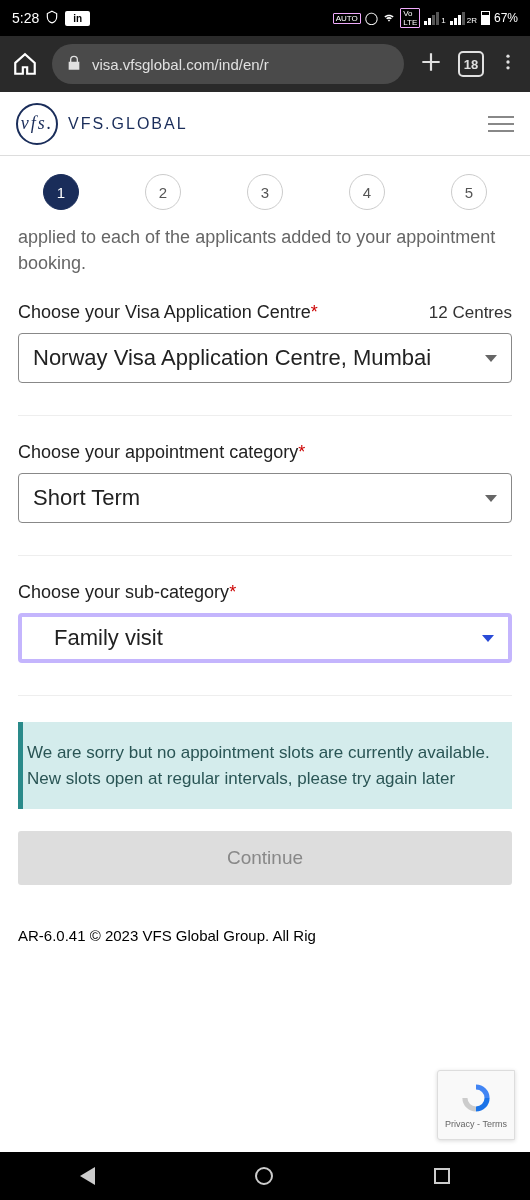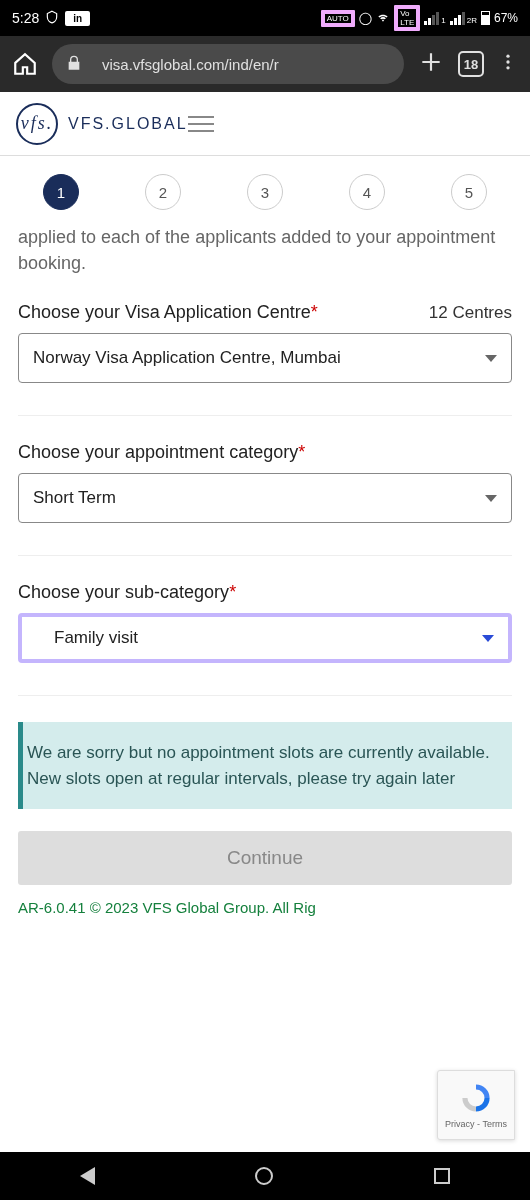--- a/index.html
+++ b/index.html
@@ -1,48 +1,48 @@
 <!DOCTYPE html>
 <html><head>
 <meta charset="utf-8">
 <style>
   * { box-sizing: border-box; margin: 0; padding: 0; }
   html, body { width: 530px; height: 1200px; font-family: Arial, sans-serif; overflow: hidden; background: #fff; }
   .status-bar { background: #000; color: #fff; height: 36px; display: flex; align-items: center; justify-content: space-between; padding: 0 12px; font-size: 14px; font-weight: 500; }
   .status-left { display: flex; align-items: center; gap: 6px; }
   .status-right { display: flex; align-items: center; gap: 4px; font-size: 12px; }
-  .status-right .small-box { border: 4px solid #f0abfc; padding: 0 2px; font-size: 8px; border-radius: 1px; }
+  .status-right .small-box { border: 1px solid #f0abfc; padding: 0 2px; font-size: 8px; border-radius: 1px; }
   .browser-bar { background: #2a2a2a; height: 56px; display: flex; align-items: center; padding: 0 12px; gap: 14px; }
   .home-icon svg { display: block; }
-  .url-pill { background: #4a4a4a; border-radius: 22px; height: 40px; flex: 1; display: flex; align-items: center; padding: 0 14px; gap: 20px; color: #e0e0e0; font-size: 15px; overflow: hidden; white-space: nowrap; }
+  .url-pill { background: #4a4a4a; border-radius: 22px; height: 40px; flex: 1; display: flex; align-items: center; padding: 0 14px; gap: 10px; color: #e0e0e0; font-size: 15px; overflow: hidden; white-space: nowrap; }
   .plus-icon, .tabs-count, .dots-icon { color: #e0e0e0; }
   .tabs-count { border: 2px solid #e0e0e0; border-radius: 5px; width: 26px; height: 26px; display: flex; align-items: center; justify-content: center; font-size: 13px; font-weight: 600; }
-  .site-header { background: #fff; border-bottom: 1px solid #ddd; height: 64px; display: flex; align-items: center; justify-content: flex-start; padding: 0 16px; }
+  .site-header { background: #fff; border-bottom: 1px solid #ddd; height: 64px; display: flex; align-items: center; justify-content: space-between; padding: 0 16px; }
   .brand { display: flex; align-items: center; gap: 10px; color: #1a2d5a; font-weight: 500; letter-spacing: 2px; font-size: 16px; }
   .brand-logo { width: 42px; height: 42px; border: 2px solid #1a2d5a; border-radius: 50%; display: flex; align-items: center; justify-content: center; font-style: italic; font-family: Georgia, serif; font-size: 18px; color: #1a2d5a; }
   .hamburger { display: flex; flex-direction: column; gap: 5px; }
   .hamburger span { width: 26px; height: 2px; background: #888; }
   .stepper { display: flex; justify-content: space-around; align-items: center; padding: 18px 10px 14px; }
   .step { width: 36px; height: 36px; border-radius: 50%; border: 1px solid #ccc; display: flex; align-items: center; justify-content: center; font-size: 15px; color: #555; background: #fff; }
   .step.active { background: #1a2d5a; color: #fff; border-color: #1a2d5a; }
   .content { padding: 0 18px; }
   .intro-text { color: #666; font-size: 18px; line-height: 1.45; margin-bottom: 26px; }
   .field-block { margin-bottom: 32px; }
   .label-row { display: flex; justify-content: space-between; align-items: baseline; margin-bottom: 10px; }
   .field-label { font-size: 18px; color: #222; }
   .req { color: #c00; }
   .count-text { font-size: 17px; color: #333; }
-  .select-box { border: 1px solid #888; border-radius: 4px; height: 50px; display: flex; align-items: center; justify-content: space-between; padding: 0 14px; font-size: 17px; color: #222; cursor: pointer; }
+  .select-box { border: 1px solid #888; border-radius: 4px; height: 50px; display: flex; align-items: center; justify-content: space-between; padding: 0 14px; font-size: 22px; color: #222; cursor: pointer; }
   .select-box.focused { border: 4px solid #c4b5fd; padding-left: 32px; }
   .chevron { width: 0; height: 0; border-left: 6px solid transparent; border-right: 6px solid transparent; border-top: 7px solid #666; }
   .chevron.blue { border-top-color: #2a4bd7; }
   .divider { border: none; border-top: 1px solid #eee; margin: 22px 0 26px; }
   .info-banner { background: #d4ecec; border-left: 5px solid #2a8a8a; padding: 18px 4px; margin: 6px 0 22px; color: #2a5555; font-size: 17px; line-height: 1.5; }
   .continue-btn { width: 100%; height: 54px; background: #ddd; color: #888; border: none; border-radius: 3px; font-size: 19px; cursor: not-allowed; }
-  .footer-text { color: #15803d; font-size: 15px; margin-top: 12px; line-height: 1.4; }
+  .footer-text { color: #000000; font-size: 15px; margin-top: 40px; line-height: 1.4; }
   .recaptcha { position: absolute; right: 15px; bottom: 60px; width: 78px; height: 70px; background: #f9f9f9; border: 1px solid #ddd; border-radius: 3px 0 0 3px; box-shadow: 0 1px 4px rgba(0,0,0,.15); display: flex; flex-direction: column; align-items: center; justify-content: center; font-size: 9px; color: #666; }
   .recaptcha-icon { width: 34px; height: 34px; margin-bottom: 4px; position: relative; }
   .nav-bar { position: absolute; bottom: 0; left: 0; right: 0; height: 48px; background: #000; display: flex; align-items: center; justify-content: space-around; }
   .nav-bar .tri { width: 0; height: 0; border-top: 9px solid transparent; border-bottom: 9px solid transparent; border-right: 15px solid #ccc; }
   .nav-bar .circ { width: 18px; height: 18px; border: 2px solid #ccc; border-radius: 50%; }
   .nav-bar .sq { width: 16px; height: 16px; border: 2px solid #ccc; }
   .page-wrap { position: relative; height: 1200px; }
 </style>
 </head>
 <body>

